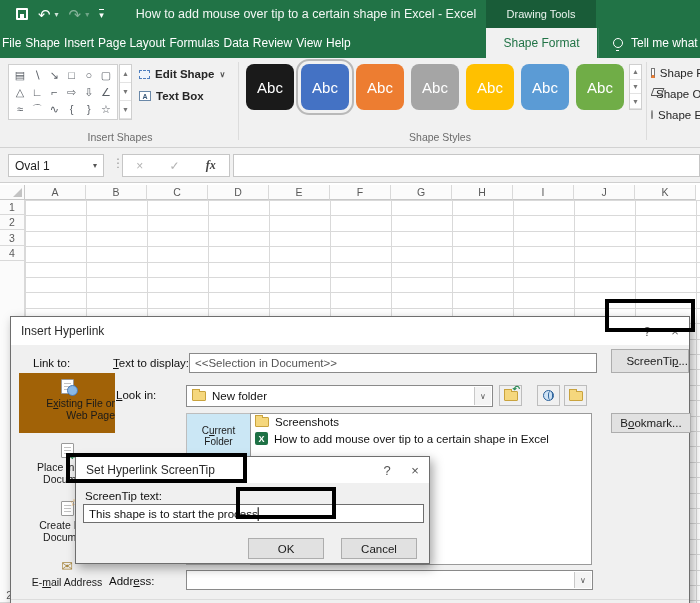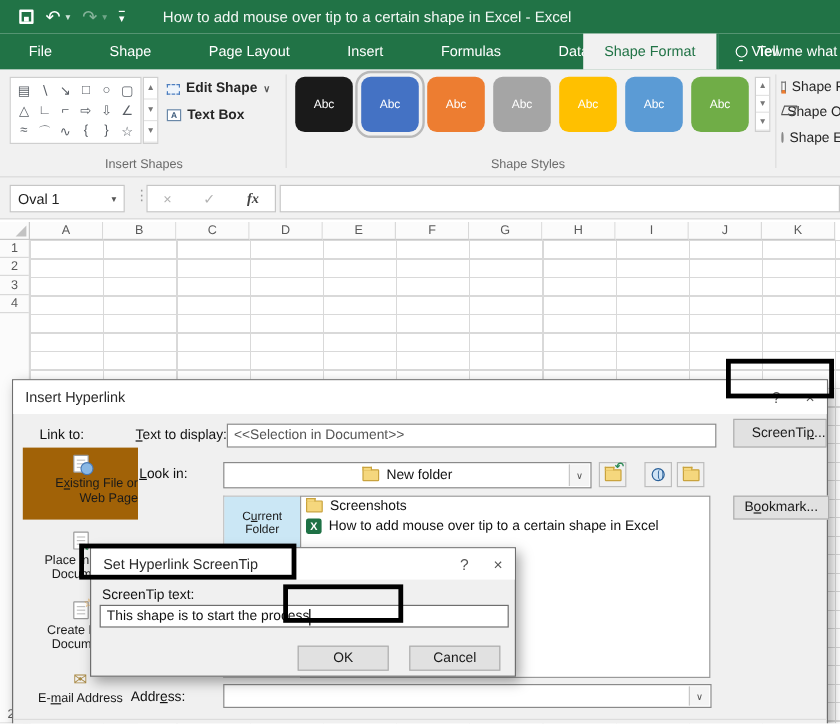--- a/index.html
+++ b/index.html
@@ -18,21 +18,21 @@
   .qa-caret{font-size:8px;color:#cfe3d8;margin-left:-6px;}
   .dim{opacity:.45;}
   .ic-custom{font-size:9px;color:#fff;border-top:1px solid #fff;padding-top:1px;line-height:1;}
   .title-text{font-size:12.5px;color:#f2f7f4;margin-left:32px;white-space:nowrap;}
   .ctx-tab{position:absolute;left:486px;top:0;width:110px;height:28px;background:#195c38;
            color:#eaf3ee;font-size:11px;display:flex;align-items:center;justify-content:center;}
 
   
   .tabbar{position:absolute;left:0;top:28px;width:700px;height:30px;background:#217346;
           display:flex;align-items:stretch;color:#fff;font-size:12px;}
-  .tab{display:flex;align-items:center;padding:0 24px;cursor:default;white-space:nowrap;}
+  .tab{display:flex;align-items:center;padding:0 2px;cursor:default;white-space:nowrap;}
   .tab.active{background:#f1f1f1;color:#217346;position:absolute;left:486px;top:0;height:30px;
               width:111px;justify-content:center;font-size:12px;}
   .tellme{position:absolute;left:598px;top:0;height:30px;display:flex;align-items:center;gap:8px;
           padding-left:14px;width:102px;overflow:hidden;white-space:nowrap;border-left:1px solid #3a8560;}
   .ic-bulb{width:10px;height:10px;border:1.5px solid #fff;border-radius:50%;position:relative;flex:0 0 auto;}
   .ic-bulb::after{content:"";position:absolute;left:2px;bottom:-4px;width:3px;height:3px;border-bottom:1.5px solid #fff;}
 
   
   .ribbon{position:absolute;left:0;top:58px;width:700px;height:90px;background:#f1f1f1;
           border-bottom:1px solid #d2d2d2;}
@@ -45,21 +45,21 @@
               display:flex;flex-direction:column;}
   .gal-scroll span{flex:1;display:flex;align-items:center;justify-content:center;font-size:7px;color:#777;border-bottom:1px solid #e3e3e3;}
   .rib-btn{position:absolute;display:flex;align-items:center;gap:5px;font-size:11.5px;color:#262626;font-weight:bold;}
   .ic-editshape{width:11px;height:9px;border:1px dashed #4d7ebf;background:#eef4fb;}
   .ic-textbox{width:12px;height:10px;border:1px solid #6a88a8;background:#fff;font-size:7px;color:#3c5a7a;
               display:flex;align-items:center;justify-content:center;}
   .caret-sm{font-size:8px;color:#555;}
   .vdiv{position:absolute;top:4px;height:78px;width:1px;background:#dcdcdc;}
 
   .chips{position:absolute;left:246px;top:6px;display:flex;gap:7px;}
-  .chip{width:48px;height:46px;border-radius:8px;color:#fff;font-size:10px;
+  .chip{width:48px;height:46px;border-radius:8px;color:#fff;font-size:15px;
         display:flex;align-items:center;justify-content:center;}
   .chip.sel{outline:2px solid #b9b9b9;outline-offset:3px;}
   .chips-scroll{position:absolute;left:629px;top:6px;width:13px;height:46px;border:1px solid #cfcfcf;background:#fff;
                 display:flex;flex-direction:column;}
   .chips-scroll span{flex:1;display:flex;align-items:center;justify-content:center;font-size:7px;color:#777;border-bottom:1px solid #e3e3e3;}
   .sf-col{position:absolute;left:651px;top:4px;width:60px;}
   .sf-btn{display:flex;align-items:center;gap:5px;font-size:11.5px;color:#262626;height:21px;white-space:nowrap;overflow:hidden;}
   .ic-fill{width:12px;height:10px;position:relative;border:1px solid #777;border-bottom:3px solid #ED7D31;background:#fdfdfd;}
   .ic-outline{width:12px;height:10px;position:relative;border-bottom:3px solid #2e75b6;}
   .ic-outline::before{content:"";position:absolute;left:1px;top:-1px;width:9px;height:6px;border:1px solid #555;transform:skewX(-20deg);}
@@ -154,27 +154,28 @@
   <div class="titlebar">
     <div class="qa">
       <span class="ic-save"></span>
       <span class="qa-glyph">↶</span>
       <span class="qa-caret">▾</span>
       <span class="qa-glyph dim">↷</span>
       <span class="qa-caret dim">▾</span>
       <span class="ic-custom">▾</span>
     </div>
     <span class="title-text">How to add mouse over tip to a certain shape in Excel  -  Excel</span>
+    <div class="ctx-tab">Drawing Tools</div>
   </div>
 
   <div class="tabbar">
     <div class="tab">File</div>
     <div class="tab">Shape</div>
+    <div class="tab">Insert</div>
     <div class="tab">Page Layout</div>
-    <div class="tab">Insert</div>
     <div class="tab">Formulas</div>
     <div class="tab">Data</div>
     <div class="tab">Review</div>
     <div class="tab">View</div>
     <div class="tab">Help</div>
     <div class="tab active">Shape Format</div>
     <div class="tellme">
       <span class="ic-bulb"></span>
       <span>Tell me what you want to do</span>
     </div>
@@ -342,21 +343,21 @@
       </div>
       <div class="sb-item" style="top:180px;height:48px;">
         <div class="sb-ic ic-mail">✉</div>
         <div><span>E-</span><u>m</u><span>ail Address</span></div>
       </div>
     </div>
 
     <div class="lbl" style="left:105px;top:72px;">
       <span></span><u>L</u><span>ook in:</span>
     </div>
-    <div class="tin" style="left:175px;top:68px;width:307px;height:22px;gap:6px;justify-content:center;">
+    <div class="tin" style="left:175px;top:68px;width:307px;height:22px;gap:6px;">
       <span class="ic-folder"></span>
       <span>New folder</span>
       <span class="combo-ch">∨</span>
     </div>
     <div class="mini-btn" style="left:488px;">
       <span class="ic-folder"></span>
         <span class="ic-up">↶</span>
     </div>
     <div class="mini-btn" style="left:526px;">
       <span class="ic-globe"></span>

